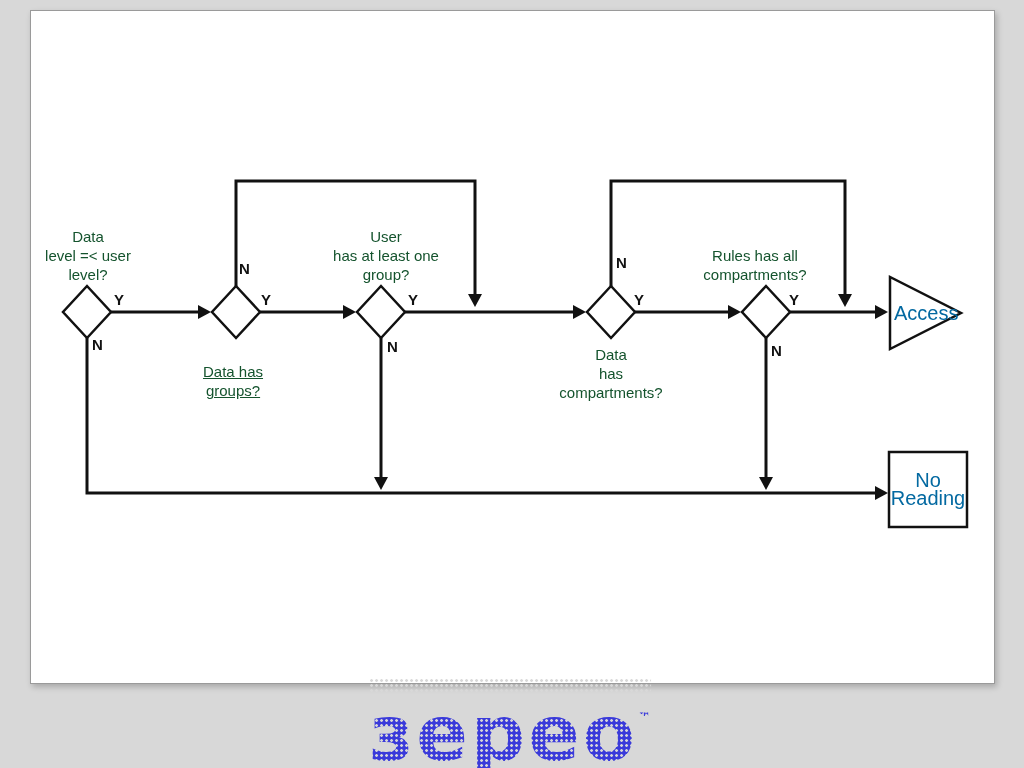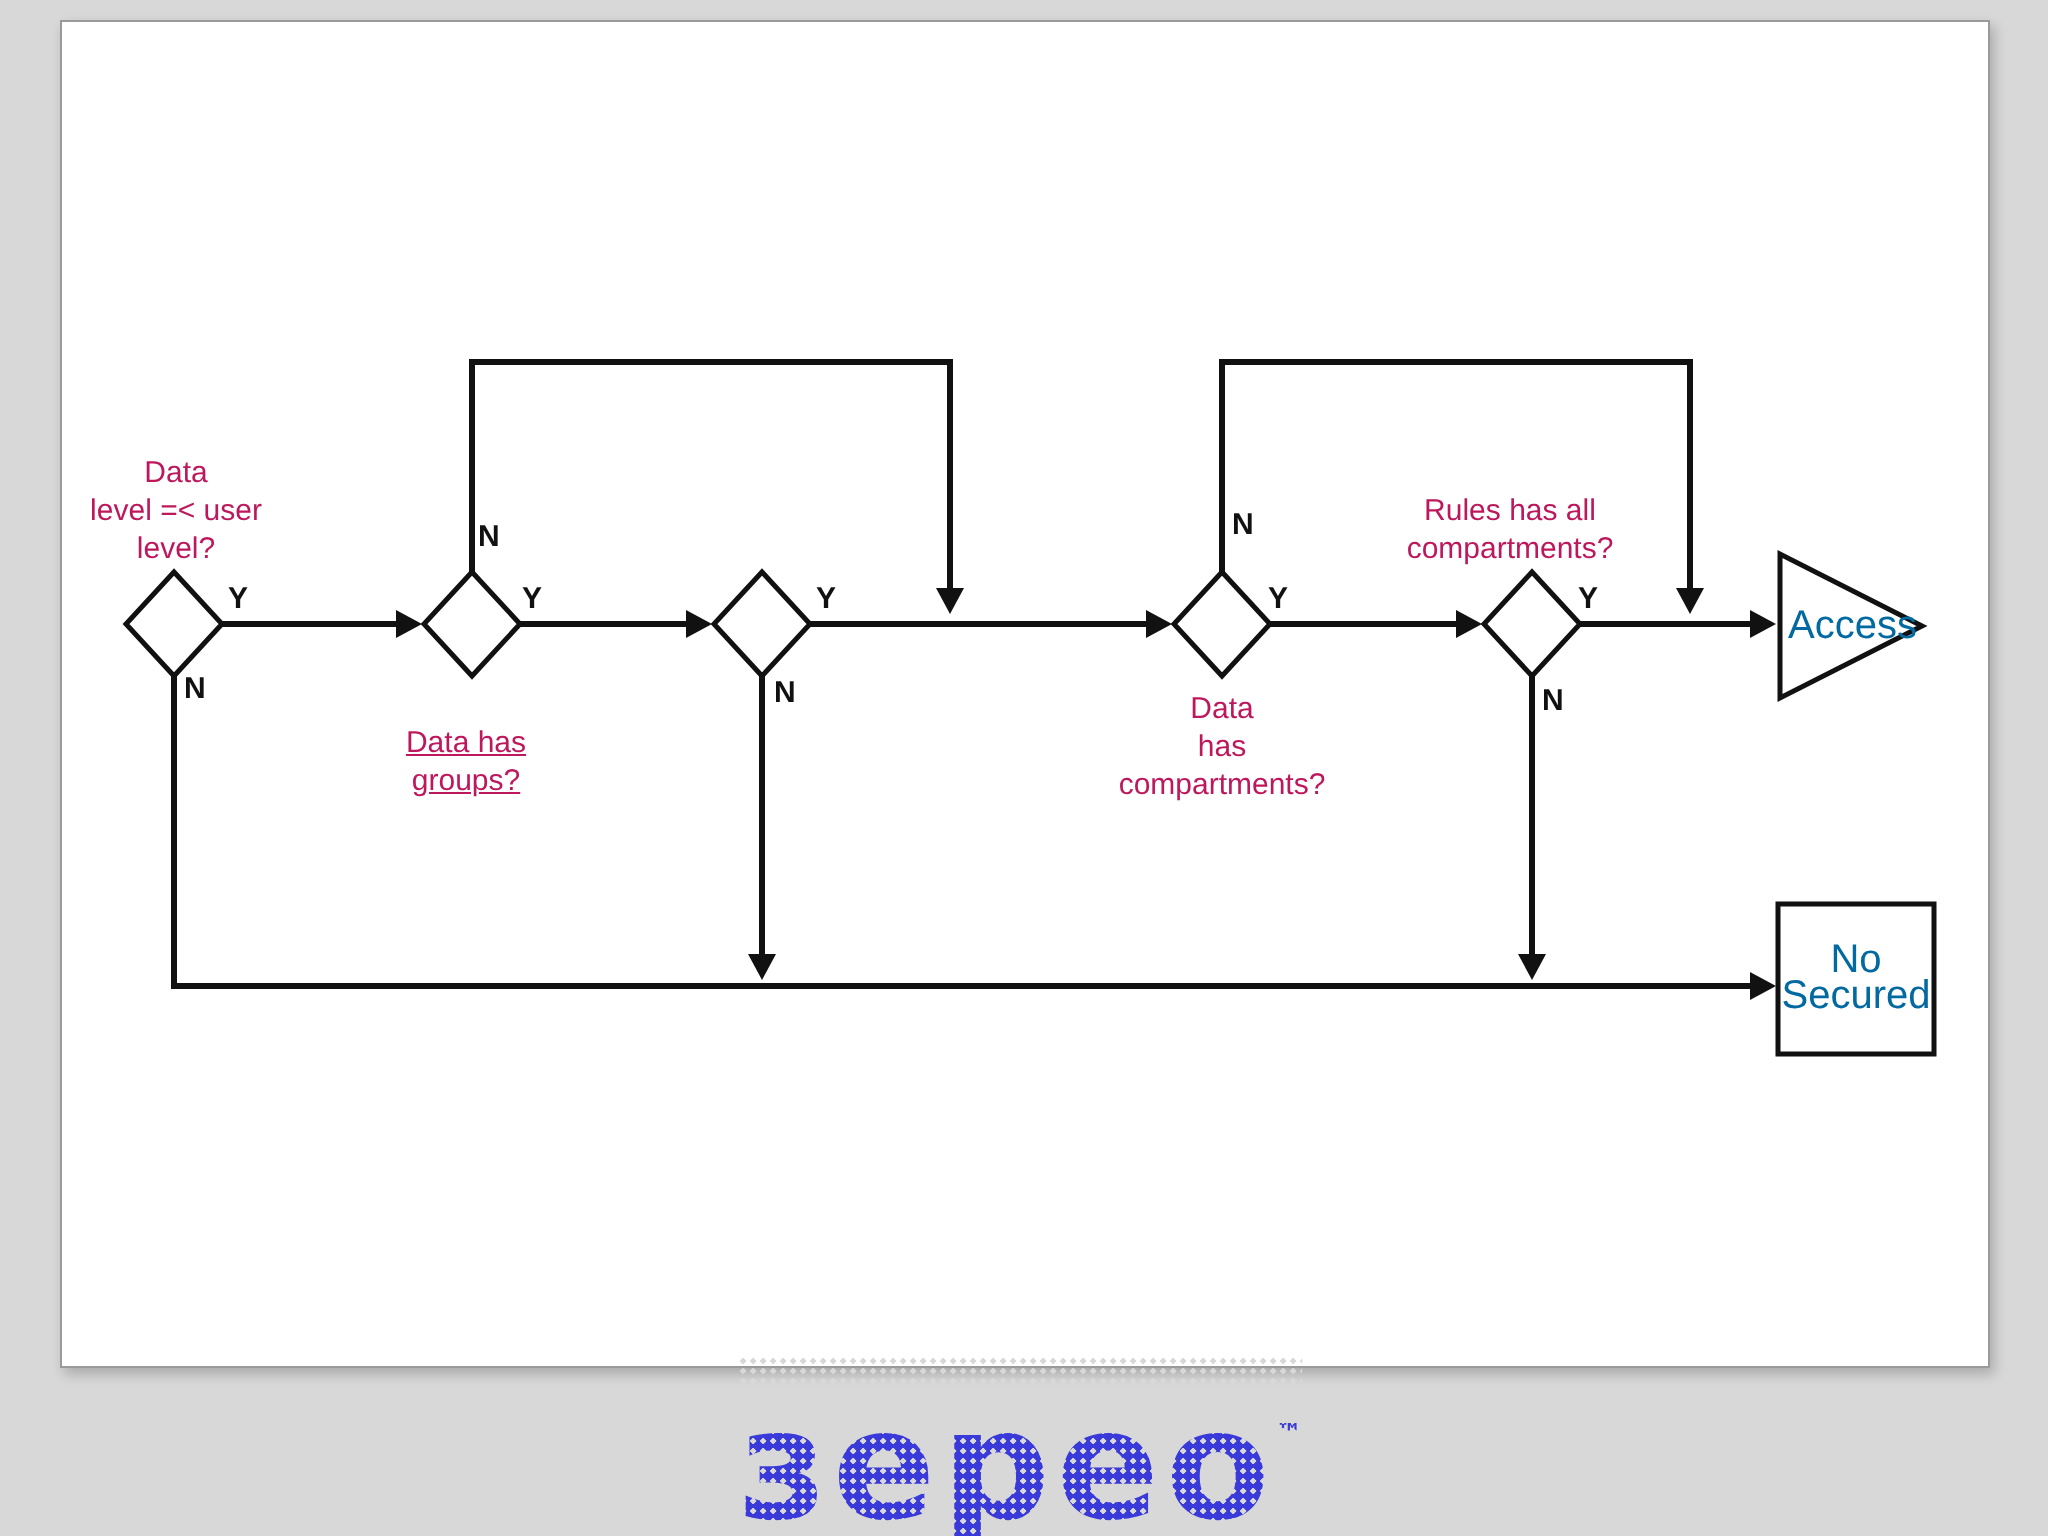--- a/index.html
+++ b/index.html
@@ -4,21 +4,21 @@
 <style>
   html,body{margin:0;padding:0;width:1024px;height:768px;background:#d8d8d8;overflow:hidden;
             font-family:"Liberation Sans",sans-serif;}
   .stage{position:relative;width:1024px;height:768px;}
   .slide{position:absolute;left:30px;top:10px;width:963px;height:672px;background:#ffffff;
          border:1px solid #9a9a9a;box-shadow:2px 3px 6px rgba(0,0,0,0.22);}
   .slide-title{position:absolute;left:30px;top:43px;width:963px;text-align:center;
                font-size:21px;font-weight:bold;font-style:italic;color:#28288e;letter-spacing:0.2px;}
   svg.fc{position:absolute;left:0;top:0;}
   .fc-label{position:absolute;transform:translateX(-50%);text-align:center;white-space:pre-line;
-            font-size:15px;line-height:19px;color:#be185d;}
+            font-size:15px;line-height:19px;color:#14532d;}
   .yn{position:absolute;font-size:15px;font-weight:bold;color:#111;line-height:15px;}
   .terminal-label{position:absolute;white-space:pre-line;font-size:20px;line-height:18px;color:#0369a1;}
   .access-label{left:894px;top:304px;width:62px;}
   .noaccess-label{left:889px;top:471px;width:78px;text-align:center;}
   .logo{position:absolute;left:510px;top:678px;transform:translateX(-50%);
         font-family:"DejaVu Sans",sans-serif;font-weight:bold;font-size:76px;line-height:80px;
         color:#3a3ada;letter-spacing:3px;white-space:nowrap;}
   .logo .tm{font-size:13px;font-weight:bold;vertical-align:38px;letter-spacing:0;}
   .logo::after{content:"";position:absolute;inset:0;
         background-image:radial-gradient(#d8d8d8 1.35px, rgba(216,216,216,0) 1.45px);
@@ -69,36 +69,39 @@
       <polygon points="890,277 890,349 961,313"></polygon>
       <rect x="889" y="452" width="78" height="75"></rect>
     </g>
   </svg>
 
   <div class="fc-label" style="left:88px;top:227px;">Data
 level =&lt; user
 level?</div>
   <div class="fc-label" style="left:233px;top:362px;text-decoration:underline;">Data has
 groups?</div>
+  <div class="fc-label" style="left:386px;top:227px;">User
+has at least one
+group?</div>
   <div class="fc-label" style="left:611px;top:345px;">Data
 has
 compartments?</div>
   <div class="fc-label" style="left:755px;top:246px;">Rules has all
 compartments?</div>
 
   <div class="yn" style="left:114px;top:292px;">Y</div>
   <div class="yn" style="left:92px;top:337px;">N</div>
   <div class="yn" style="left:239px;top:261px;">N</div>
   <div class="yn" style="left:261px;top:292px;">Y</div>
   <div class="yn" style="left:408px;top:292px;">Y</div>
   <div class="yn" style="left:387px;top:339px;">N</div>
   <div class="yn" style="left:616px;top:255px;">N</div>
   <div class="yn" style="left:634px;top:292px;">Y</div>
   <div class="yn" style="left:789px;top:292px;">Y</div>
   <div class="yn" style="left:771px;top:343px;">N</div>
 
   <div class="terminal-label access-label">Access</div>
   <div class="terminal-label noaccess-label">No
-Secured</div>
+Reading</div>
 
   <div class="logo"><span>зepeo</span><span class="tm">™</span></div>
 
 </div>
 
 </body></html>

